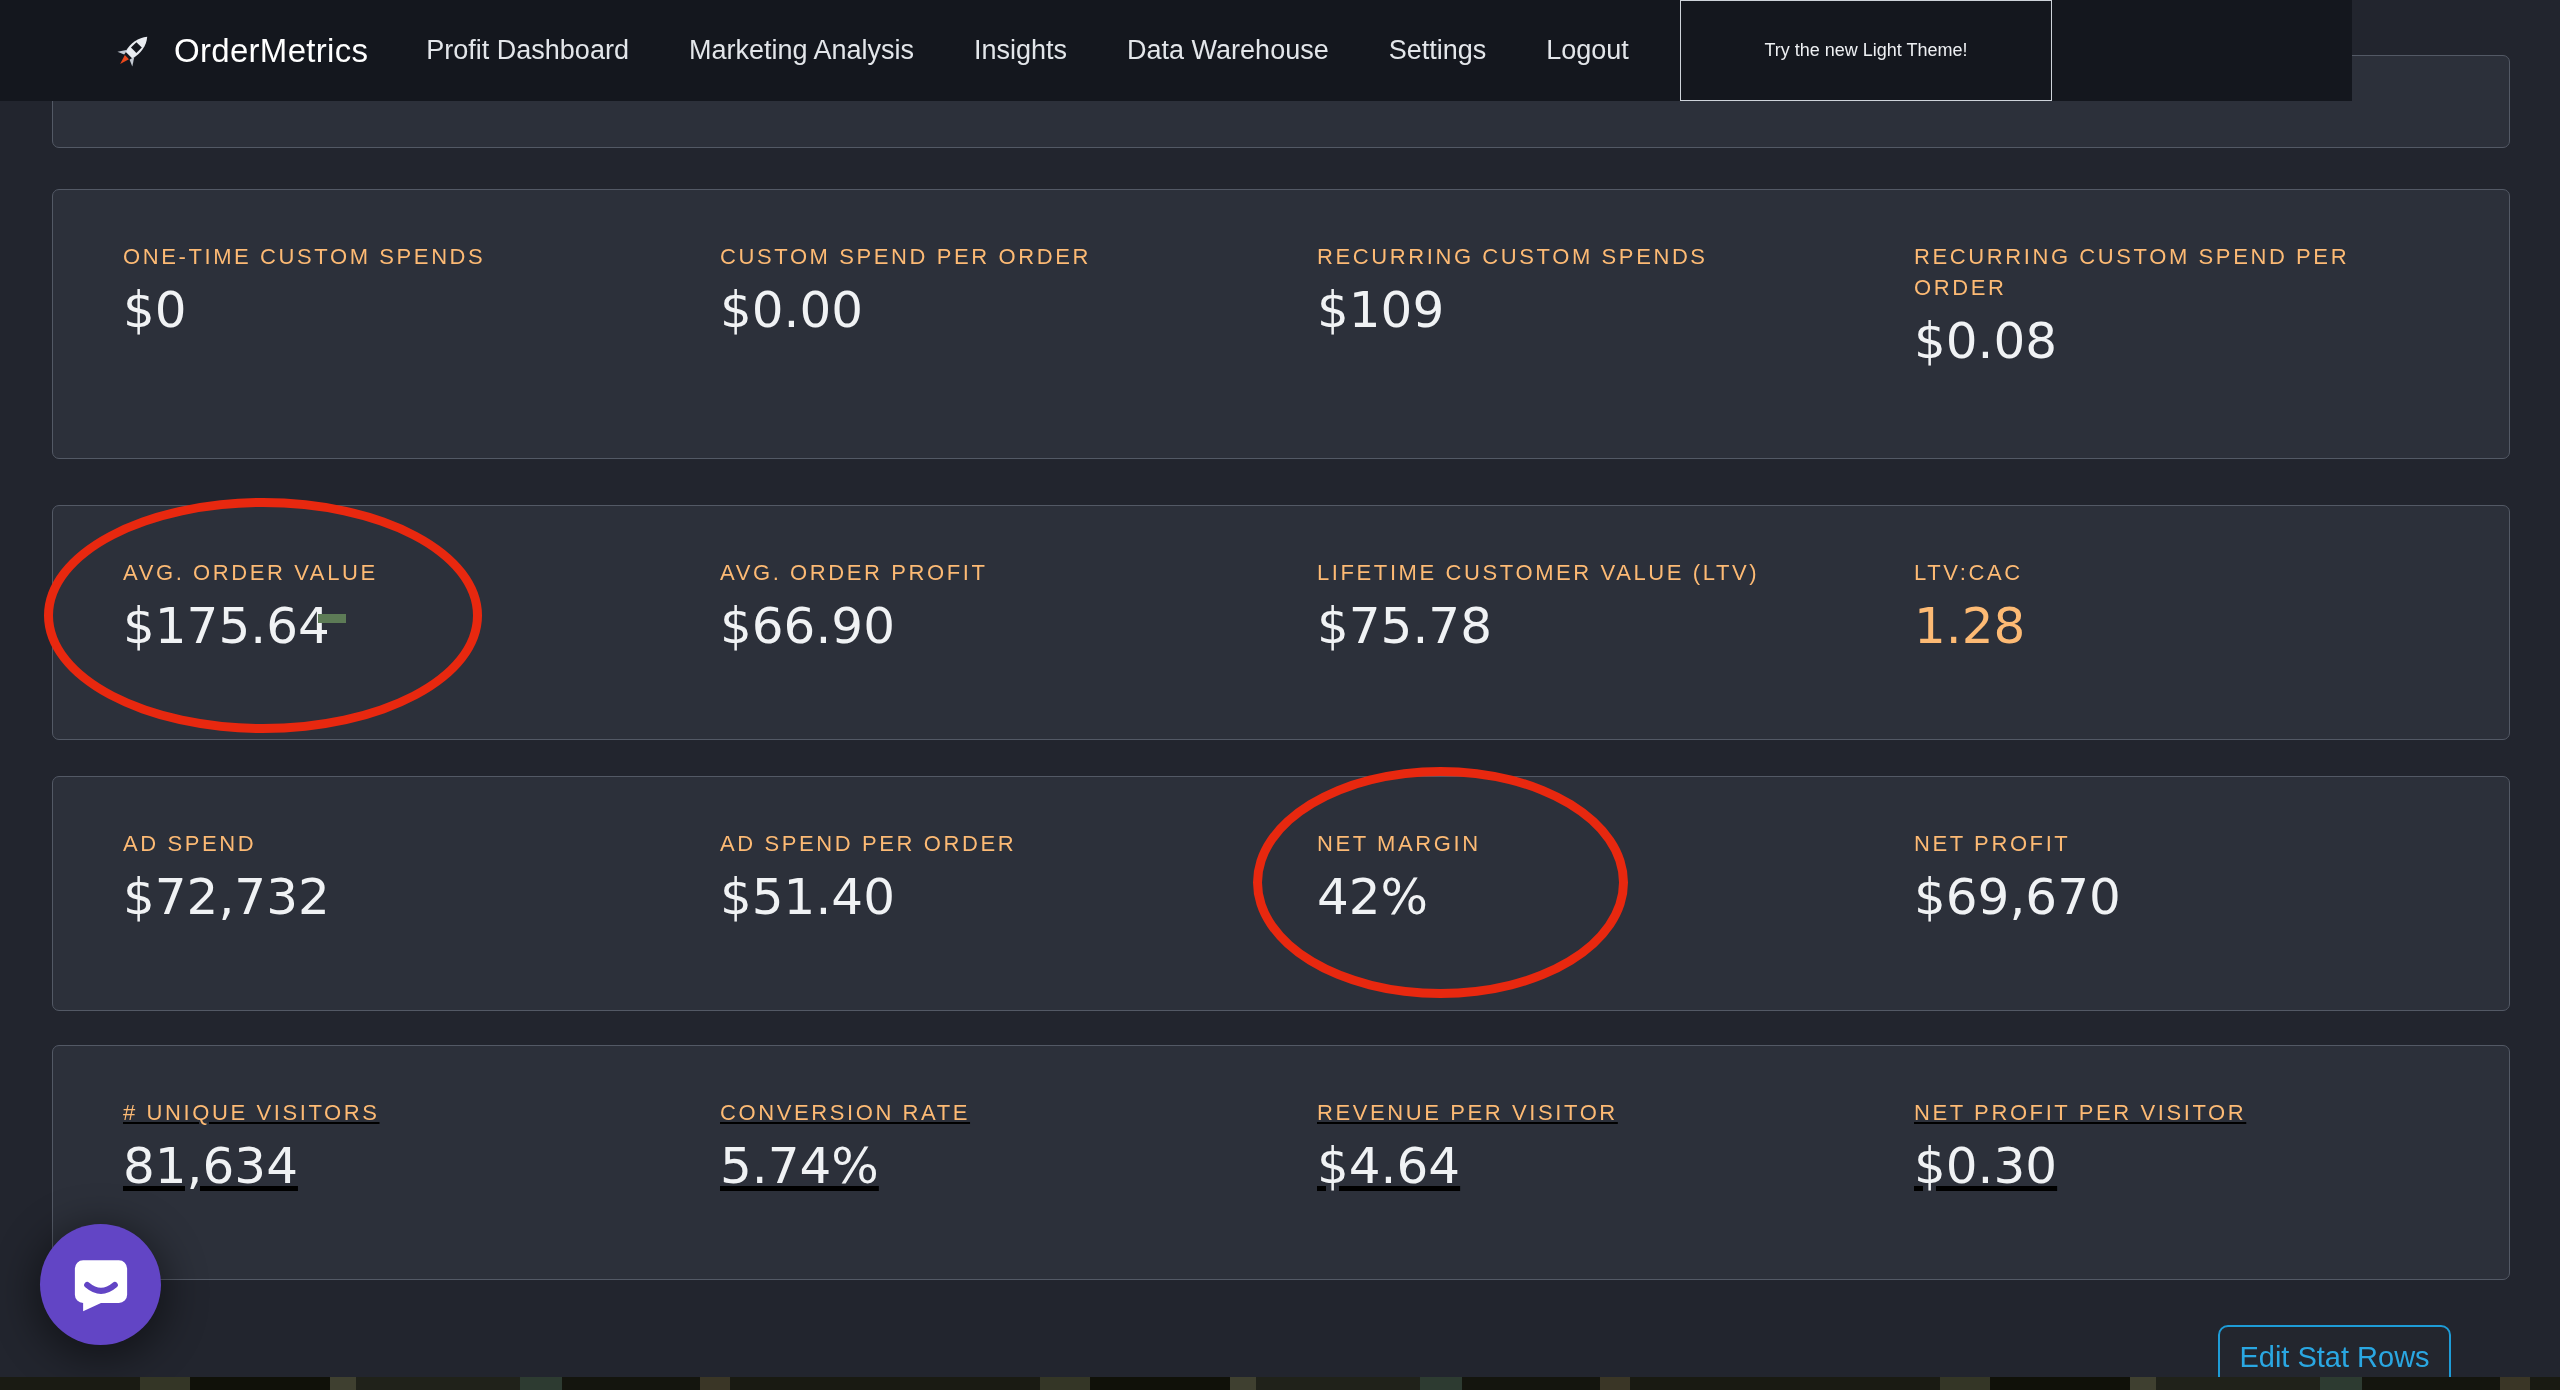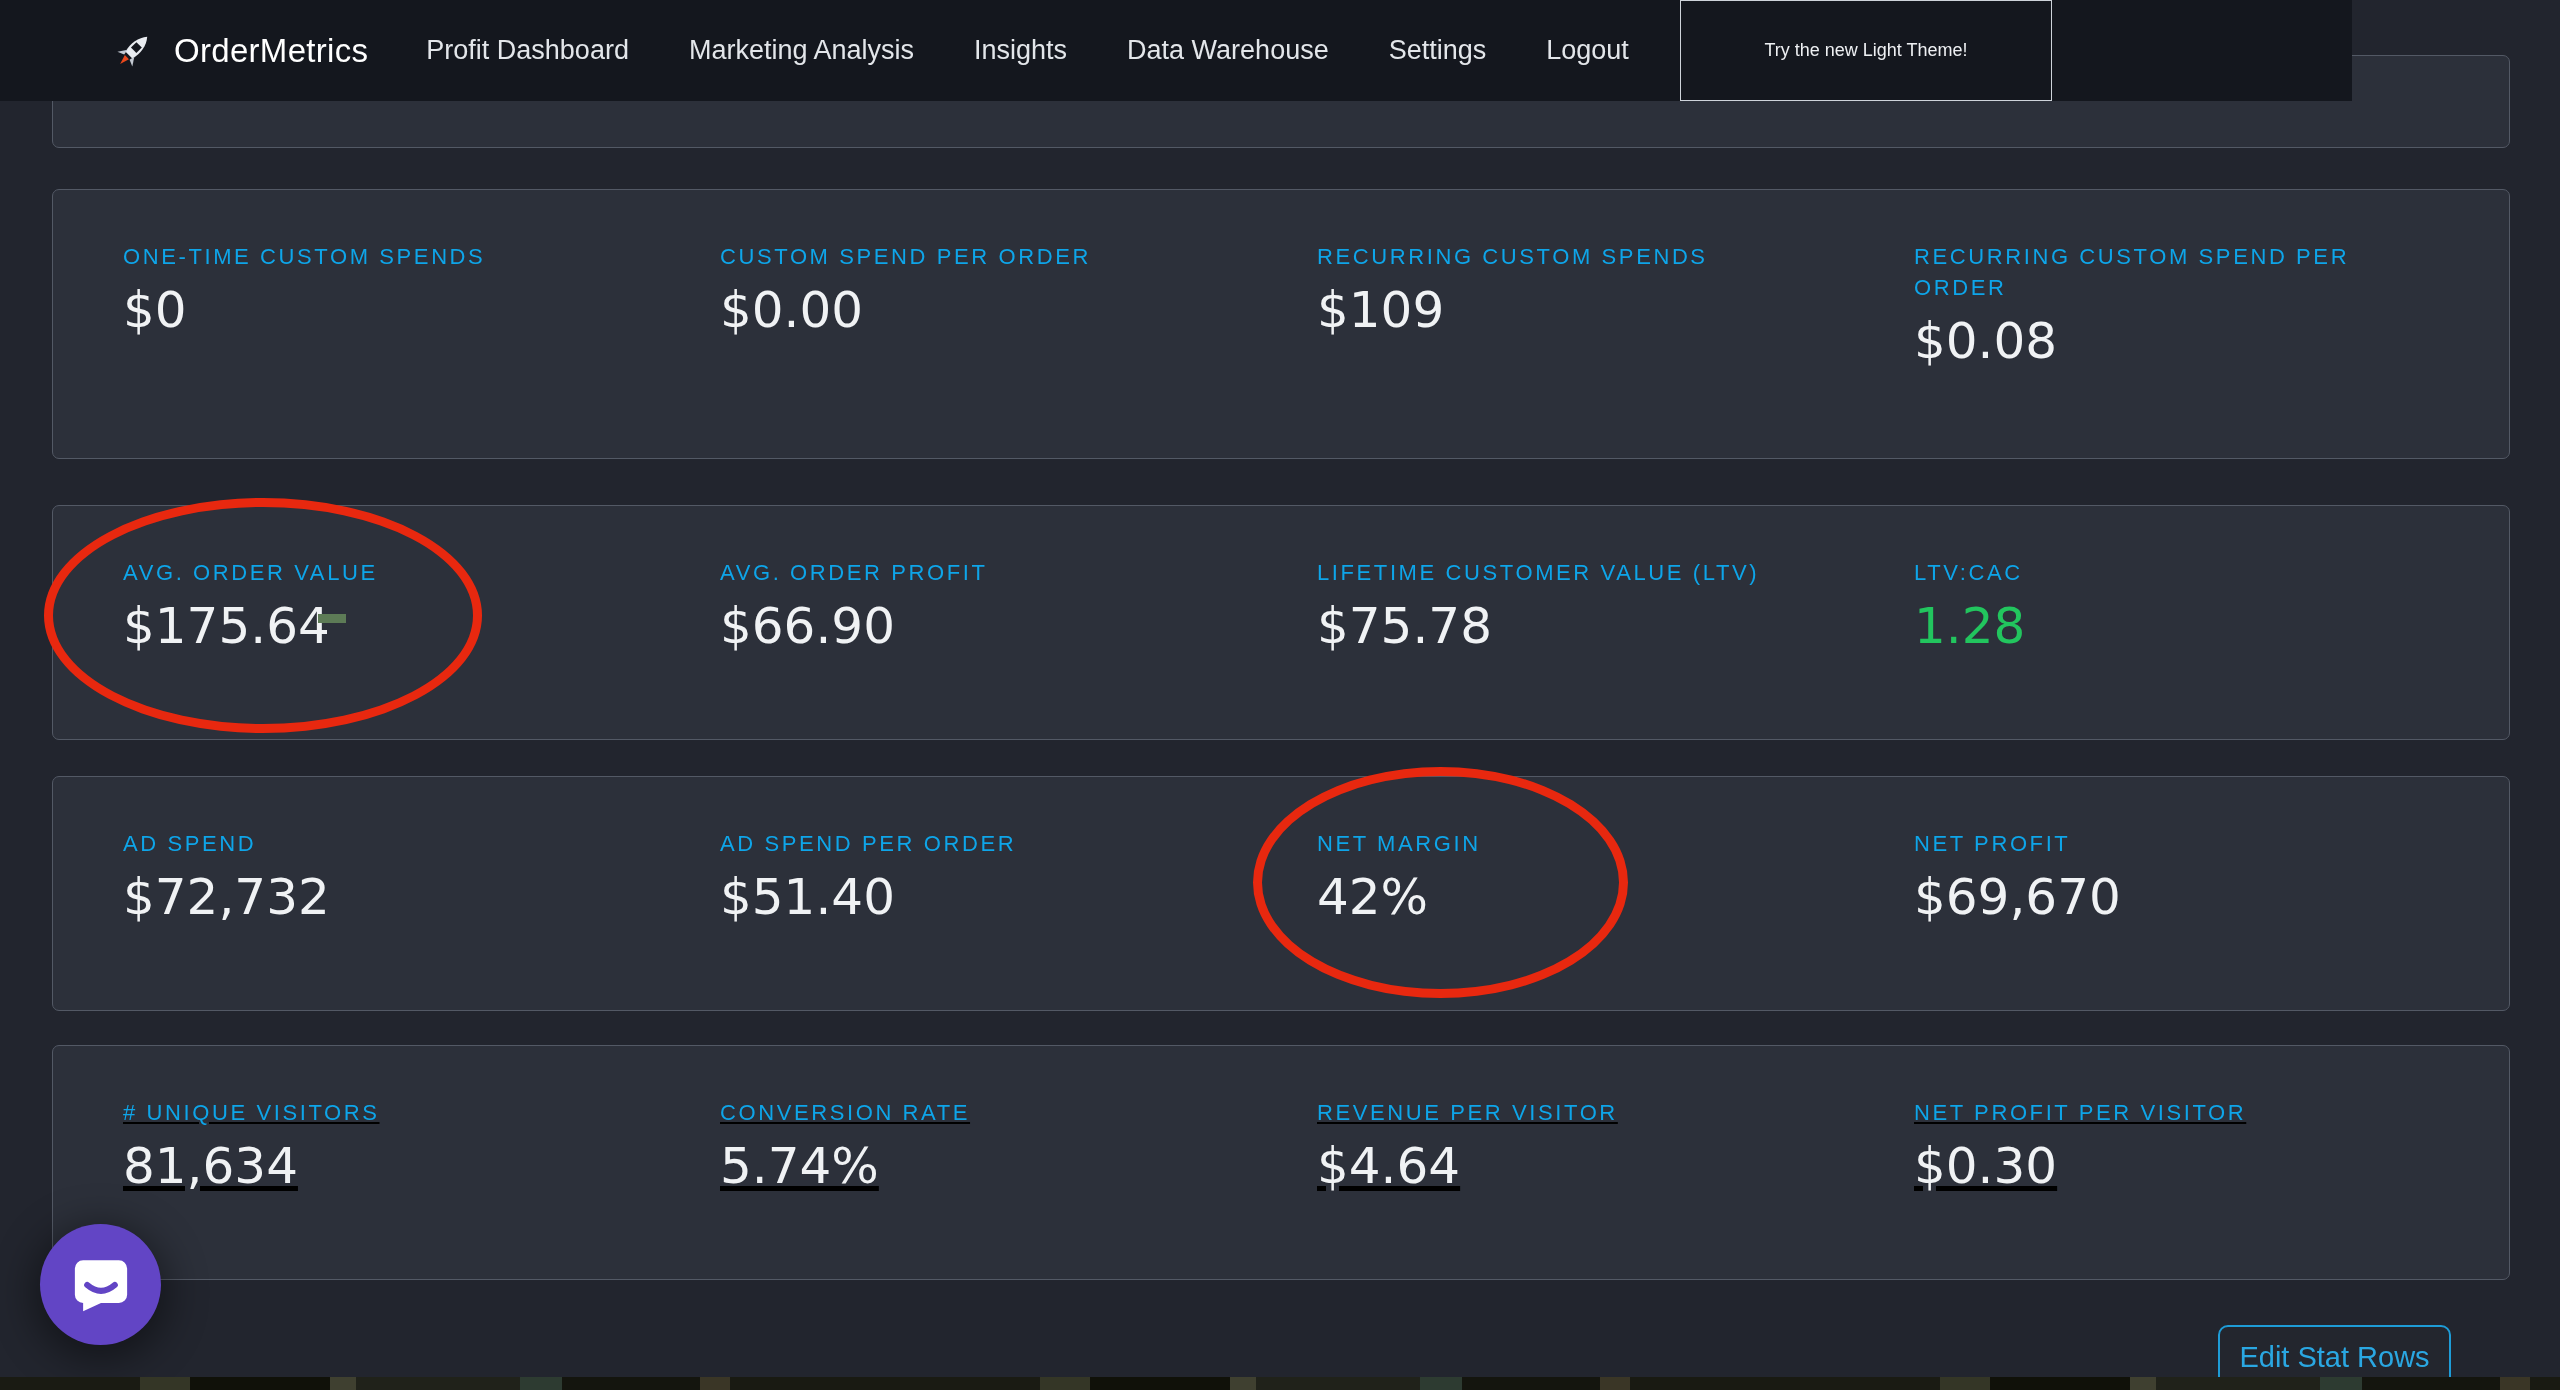--- a/index.html
+++ b/index.html
@@ -32,28 +32,28 @@
     background:#2c303a;border:1px solid #535965;border-radius:7px;
     display:flex;padding:52px 0 0 70px;z-index:2;
   }
   .partial-card{
     position:absolute;left:52px;top:55px;width:2458px;height:93px;
     box-sizing:border-box;background:#2c303a;border:1px solid #535965;
     border-radius:7px;z-index:1;
   }
   .stat{flex:0 0 597px;box-sizing:border-box;padding-right:40px;}
   .stat-label{
-    color:#0ea5e9;font-size:22px;letter-spacing:2.6px;line-height:1.4;
+    color:#fdba74;font-size:22px;letter-spacing:2.6px;line-height:1.4;
     max-width:520px;text-transform:uppercase;
   }
   .stat-value{
     color:#f0f2f4;font-size:50px;font-weight:400;margin-top:8px;
     font-family:"DejaVu Sans", sans-serif;letter-spacing:0;
   }
-  .stat-value.yellow{color:#22c55e;}
+  .stat-value.yellow{color:#fdba74;}
 
   
   .annotation{position:absolute;border:9px solid #e8280f;border-radius:50%;z-index:30;pointer-events:none;}
   .circle-aov{left:44px;top:498px;width:420px;height:217px;}
   .circle-margin{left:1253px;top:767px;width:357px;height:213px;}
   .green-dash{position:absolute;left:318px;top:614px;width:28px;height:9px;background:#5d7b56;z-index:31;}
 
   
   .edit-btn{
     position:absolute;left:2218px;top:1325px;width:233px;height:72px;

